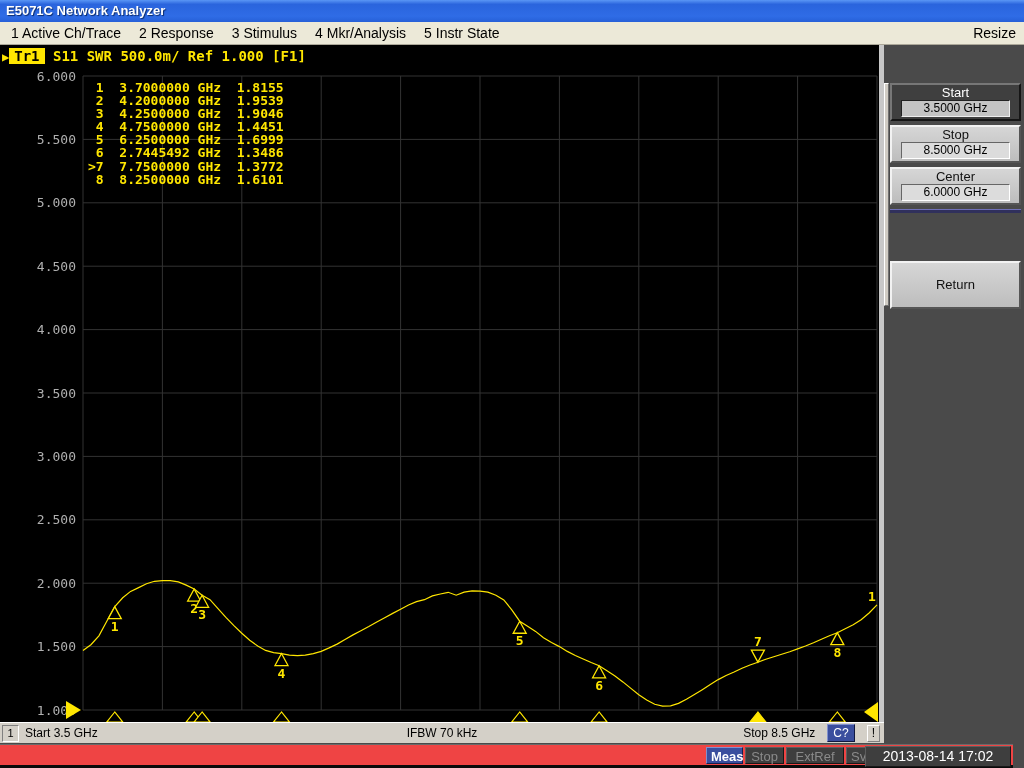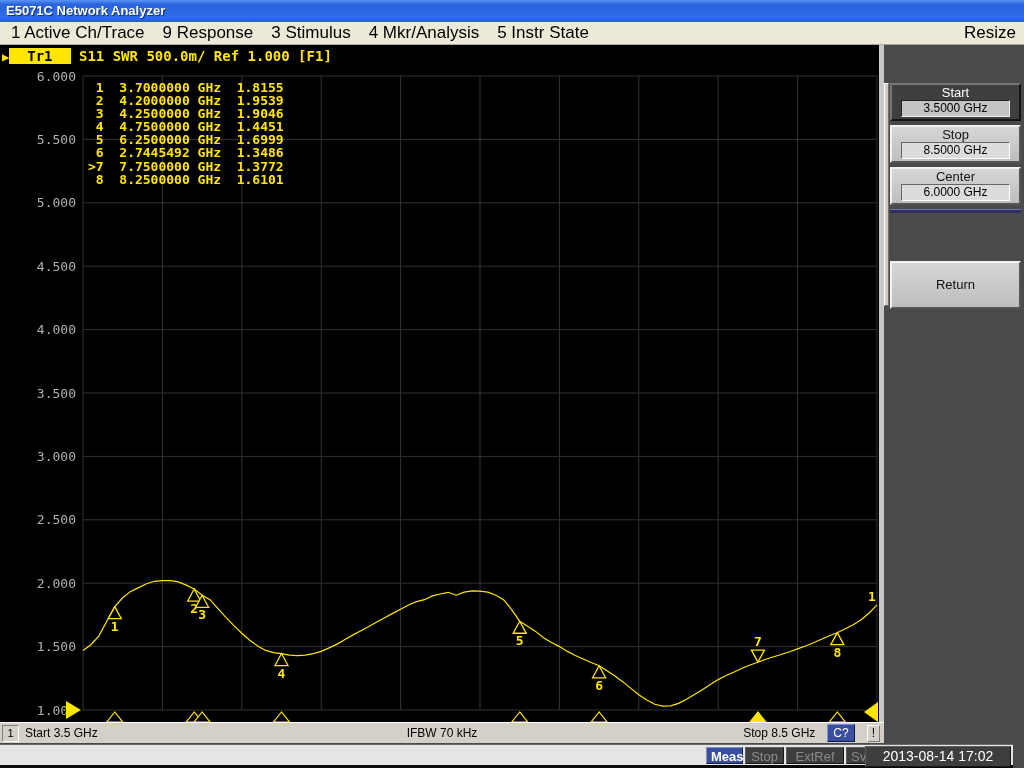--- a/index.html
+++ b/index.html
@@ -5,32 +5,32 @@
   html,body{margin:0;padding:0;background:#000;}
   .screen{position:relative;width:1024px;height:768px;overflow:hidden;
           font-family:"Liberation Sans",sans-serif;background:#4a4a4a;}
 
   
   .titlebar{position:absolute;left:0;top:0;width:1024px;height:36px;
     background:linear-gradient(180deg,#5a96f5 0%,#2a64dd 12%,#2f6ce6 45%,#1b50c4 82%,#123e9e 100%);
     color:#fff;font-weight:bold;font-size:13px;line-height:22px;padding-left:6px;box-sizing:border-box;
     text-shadow:1px 1px 1px #0a2a6a;}
   .menubar{position:absolute;left:0;top:22px;width:1024px;height:23px;background:#ece9d8;
-    border-bottom:1px solid #aca899;box-sizing:border-box;font-size:17px;color:#000;}
+    border-bottom:1px solid #aca899;box-sizing:border-box;font-size:14px;color:#000;}
   .menu-items{position:absolute;left:2px;top:0;height:22px;display:flex;align-items:center;}
   .menu-item{padding:0 9px;line-height:22px;}
   .menu-resize{position:absolute;right:8px;top:0;line-height:22px;}
 
   
   .main{position:absolute;left:0;top:45px;width:884px;height:677px;background:#000;
     border-right:5px solid #c8c8c8;box-sizing:border-box;}
   .trace-line{position:absolute;left:2px;top:3px;font-family:"DejaVu Sans Mono",monospace;
     font-size:14px;font-weight:bold;color:#ffe600;white-space:pre;}
   .trace-line .ptr{color:#ffe600;font-size:12px;}
-  .trace-line .tr-badge{background:#ffe600;color:#000;padding:0 18px;}
+  .trace-line .tr-badge{background:#ffe600;color:#000;padding:0 5px;}
   .plot-svg{position:absolute;left:0;top:0;}
   .marker-table{position:absolute;left:88px;top:36px;font-family:"DejaVu Sans Mono",monospace;
     font-size:13px;line-height:13.1px;color:#ffe600;white-space:pre;font-weight:bold;}
 
   
   .statusbar{position:absolute;left:0;top:722px;width:884px;height:21px;background:#d4d0c8;
     border-top:1px solid #fff;box-sizing:border-box;font-size:12px;color:#000;}
   .ch-box{position:absolute;left:2px;top:2px;width:15px;height:15px;background:#d4d0c8;
     border:1px solid;border-color:#808080 #fff #fff #808080;text-align:center;line-height:15px;font-size:11px;}
   .sb-left{position:absolute;left:25px;top:0;line-height:20px;}
@@ -55,42 +55,42 @@
     border:1px solid;border-color:#666 #fff #fff #666;}
   .softkey.active{background:#3f3f3f;border-color:#777 #151515 #151515 #777;}
   .softkey.active .sk-label{color:#fff;}
   .softkey.active .sk-value{background:#c4c4c4;border-color:#222 #eee #eee #222;}
   .sk-sep{height:3px;margin:0 0 3px 0;background:#30305c;border-top:1px solid #7070b8;}
   .sk-return{height:48px;background:linear-gradient(180deg,#d6d6d6,#bdbdbd);
     border:2px solid;border-color:#f2f2f2 #555 #555 #f2f2f2;box-sizing:border-box;
     text-align:center;line-height:44px;font-size:13px;color:#111;margin-top:48px;}
 
   
-  .taskbar{position:absolute;left:0;top:744px;width:1013px;height:24px;background:#e5e5e5;
+  .taskbar{position:absolute;left:0;top:744px;width:1013px;height:24px;background:#ef4444;
     border-top:1px solid #6a6a6a;border-bottom:3px solid #0a0a0a;box-sizing:border-box;}
   .tb-item{position:absolute;top:2px;height:17px;line-height:17px;text-align:center;font-size:13px;
     color:#8a8a8a;background:#3e3e3e;border:1px solid;border-color:#5e5e5e #181818 #181818 #5e5e5e;
     padding:0 4px;box-sizing:border-box;}
   .tb-item.active{background:#3a4e9e;color:#fff;border-color:#8090cc #141f4e #141f4e #8090cc;font-weight:bold;}
   .tb-clock{position:absolute;top:1px;right:2px;width:144px;height:19px;line-height:19px;text-align:center;
     color:#fff;font-size:14px;background:#3e3e3e;border:1px solid;border-color:#5e5e5e #181818 #181818 #5e5e5e;}
 </style>
 </head>
 <body>
 
 <div class="screen">
 
   <div class="titlebar">
     <span>E5071C Network Analyzer</span>
   </div>
 
   <div class="menubar">
     <div class="menu-items" id="menu-items">
         <span class="menu-item">1 Active Ch/Trace</span>
-        <span class="menu-item">9 Response</span>
+        <span class="menu-item">2 Response</span>
         <span class="menu-item">3 Stimulus</span>
         <span class="menu-item">4 Mkr/Analysis</span>
         <span class="menu-item">5 Instr State</span>
       </div>
     <span class="menu-resize">Resize</span>
   </div>
 
   <div class="main">
     <svg id="plot" class="plot-svg" width="879" height="677">
         <line x1="83" y1="31" x2="83" y2="665" stroke="#333333" stroke-width="1"></line>

